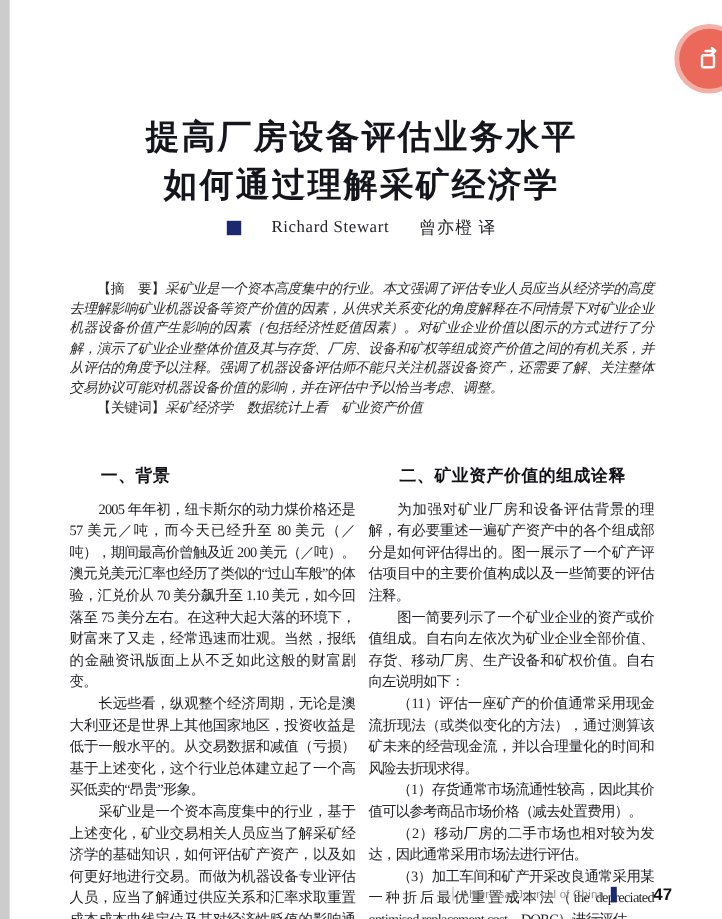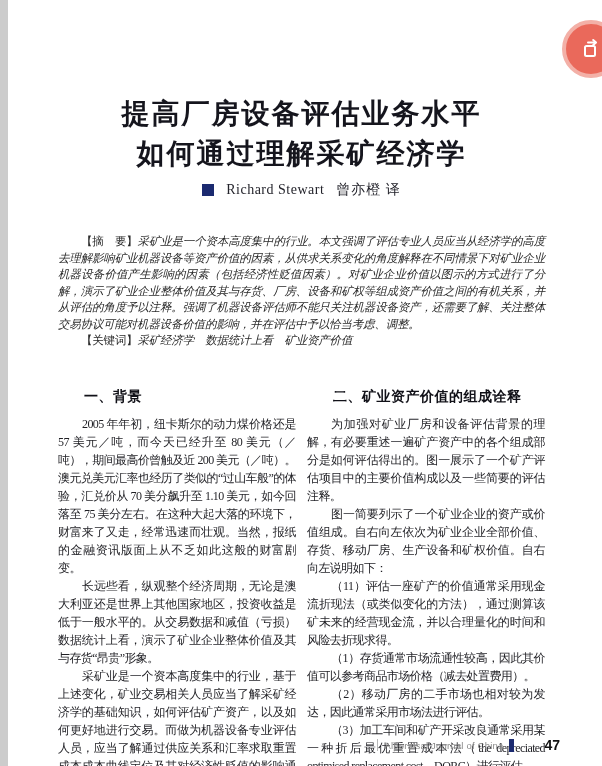--- a/index.html
+++ b/index.html
@@ -41,21 +41,21 @@
     font-family:"Liberation Sans", sans-serif;
     font-weight:bold;
     font-size:28px;
     line-height:40px;
     color:#15151d;
     letter-spacing:2px;
   }
   .byline {
     margin-top:7px;
     display:flex; align-items:center; justify-content:center;
-    gap:12px;
+    gap:25px;
     font-size:14px;
     color:#23232b;
   }
   .byline .sq {
     width:12px; height:12px;
     background:#1b2a70;
     display:inline-block;
   }
   .byline .author { letter-spacing:0.5px; }
   .byline .translator { letter-spacing:1px; }
@@ -152,21 +152,21 @@
     <div class="abstract">
       <p><span class="lbl">【摘　要】</span><span>采矿业是一个资本高度集中的行业。本文强调了评估专业人员应当从经济学的高度去理解影响矿业机器设备等资产价值的因素，从供求关系变化的角度解释在不同情景下对矿业企业机器设备价值产生影响的因素（包括经济性贬值因素）。对矿业企业价值以图示的方式进行了分解，演示了矿业企业整体价值及其与存货、厂房、设备和矿权等组成资产价值之间的有机关系，并从评估的角度予以注释。强调了机器设备评估师不能只关注机器设备资产，还需要了解、关注整体交易协议可能对机器设备价值的影响，并在评估中予以恰当考虑、调整。</span></p>
       <p><span class="lbl">【关键词】</span><span>采矿经济学　数据统计上看　矿业资产价值</span></p>
     </div>
 
     <div class="columns">
 
       <div class="col">
         <h2>一、背景</h2>
         <p>2005 年年初，纽卡斯尔的动力煤价格还是 57 美元／吨，而今天已经升至 80 美元（／吨），期间最高价曾触及近 200 美元（／吨）。澳元兑美元汇率也经历了类似的“过山车般”的体验，汇兑价从 70 美分飙升至 1.10 美元，如今回落至 75 美分左右。在这种大起大落的环境下，财富来了又走，经常迅速而壮观。当然，报纸的金融资讯版面上从不乏如此这般的财富剧变。</p>
-        <p>长远些看，纵观整个经济周期，无论是澳大利亚还是世界上其他国家地区，投资收益是低于一般水平的。从交易数据和减值（亏损）数据统计上看，演示了矿业企业整体价值及其与存货“昂贵”形象。</p>
+        <p>长远些看，纵观整个经济周期，无论是澳大利亚还是世界上其他国家地区，投资收益是低于一般水平的。从交易数据和减值（亏损）基于上述变化，这个行业总体建立起了一个高买低卖的“昂贵”形象。</p>
         <p>采矿业是一个资本高度集中的行业，基于上述变化，矿业交易相关人员应当了解采矿经济学的基础知识，如何评估矿产资产，以及如何更好地进行交易。而做为机器设备专业评估人员，应当了解通过供应关系和汇率求取重置成本成本曲线定位及其对经济性贬值的影响通过经济形势估算剩余使用年限。</p>
       </div>
 
       <div class="col">
         <h2>二、矿业资产价值的组成诠释</h2>
         <p>为加强对矿业厂房和设备评估背景的理解，有必要重述一遍矿产资产中的各个组成部分是如何评估得出的。图一展示了一个矿产评估项目中的主要价值构成以及一些简要的评估注释。</p>
         <p>图一简要列示了一个矿业企业的资产或价值组成。自右向左依次为矿业企业全部价值、存货、移动厂房、生产设备和矿权价值。自右向左说明如下：</p>
         <p>（11）评估一座矿产的价值通常采用现金流折现法（或类似变化的方法），通过测算该矿未来的经营现金流，并以合理量化的时间和风险去折现求得。</p>
         <p>（1）存货通常市场流通性较高，因此其价值可以参考商品市场价格（减去处置费用）。</p>
         <p>（2）移动厂房的二手市场也相对较为发达，因此通常采用市场法进行评估。</p>

